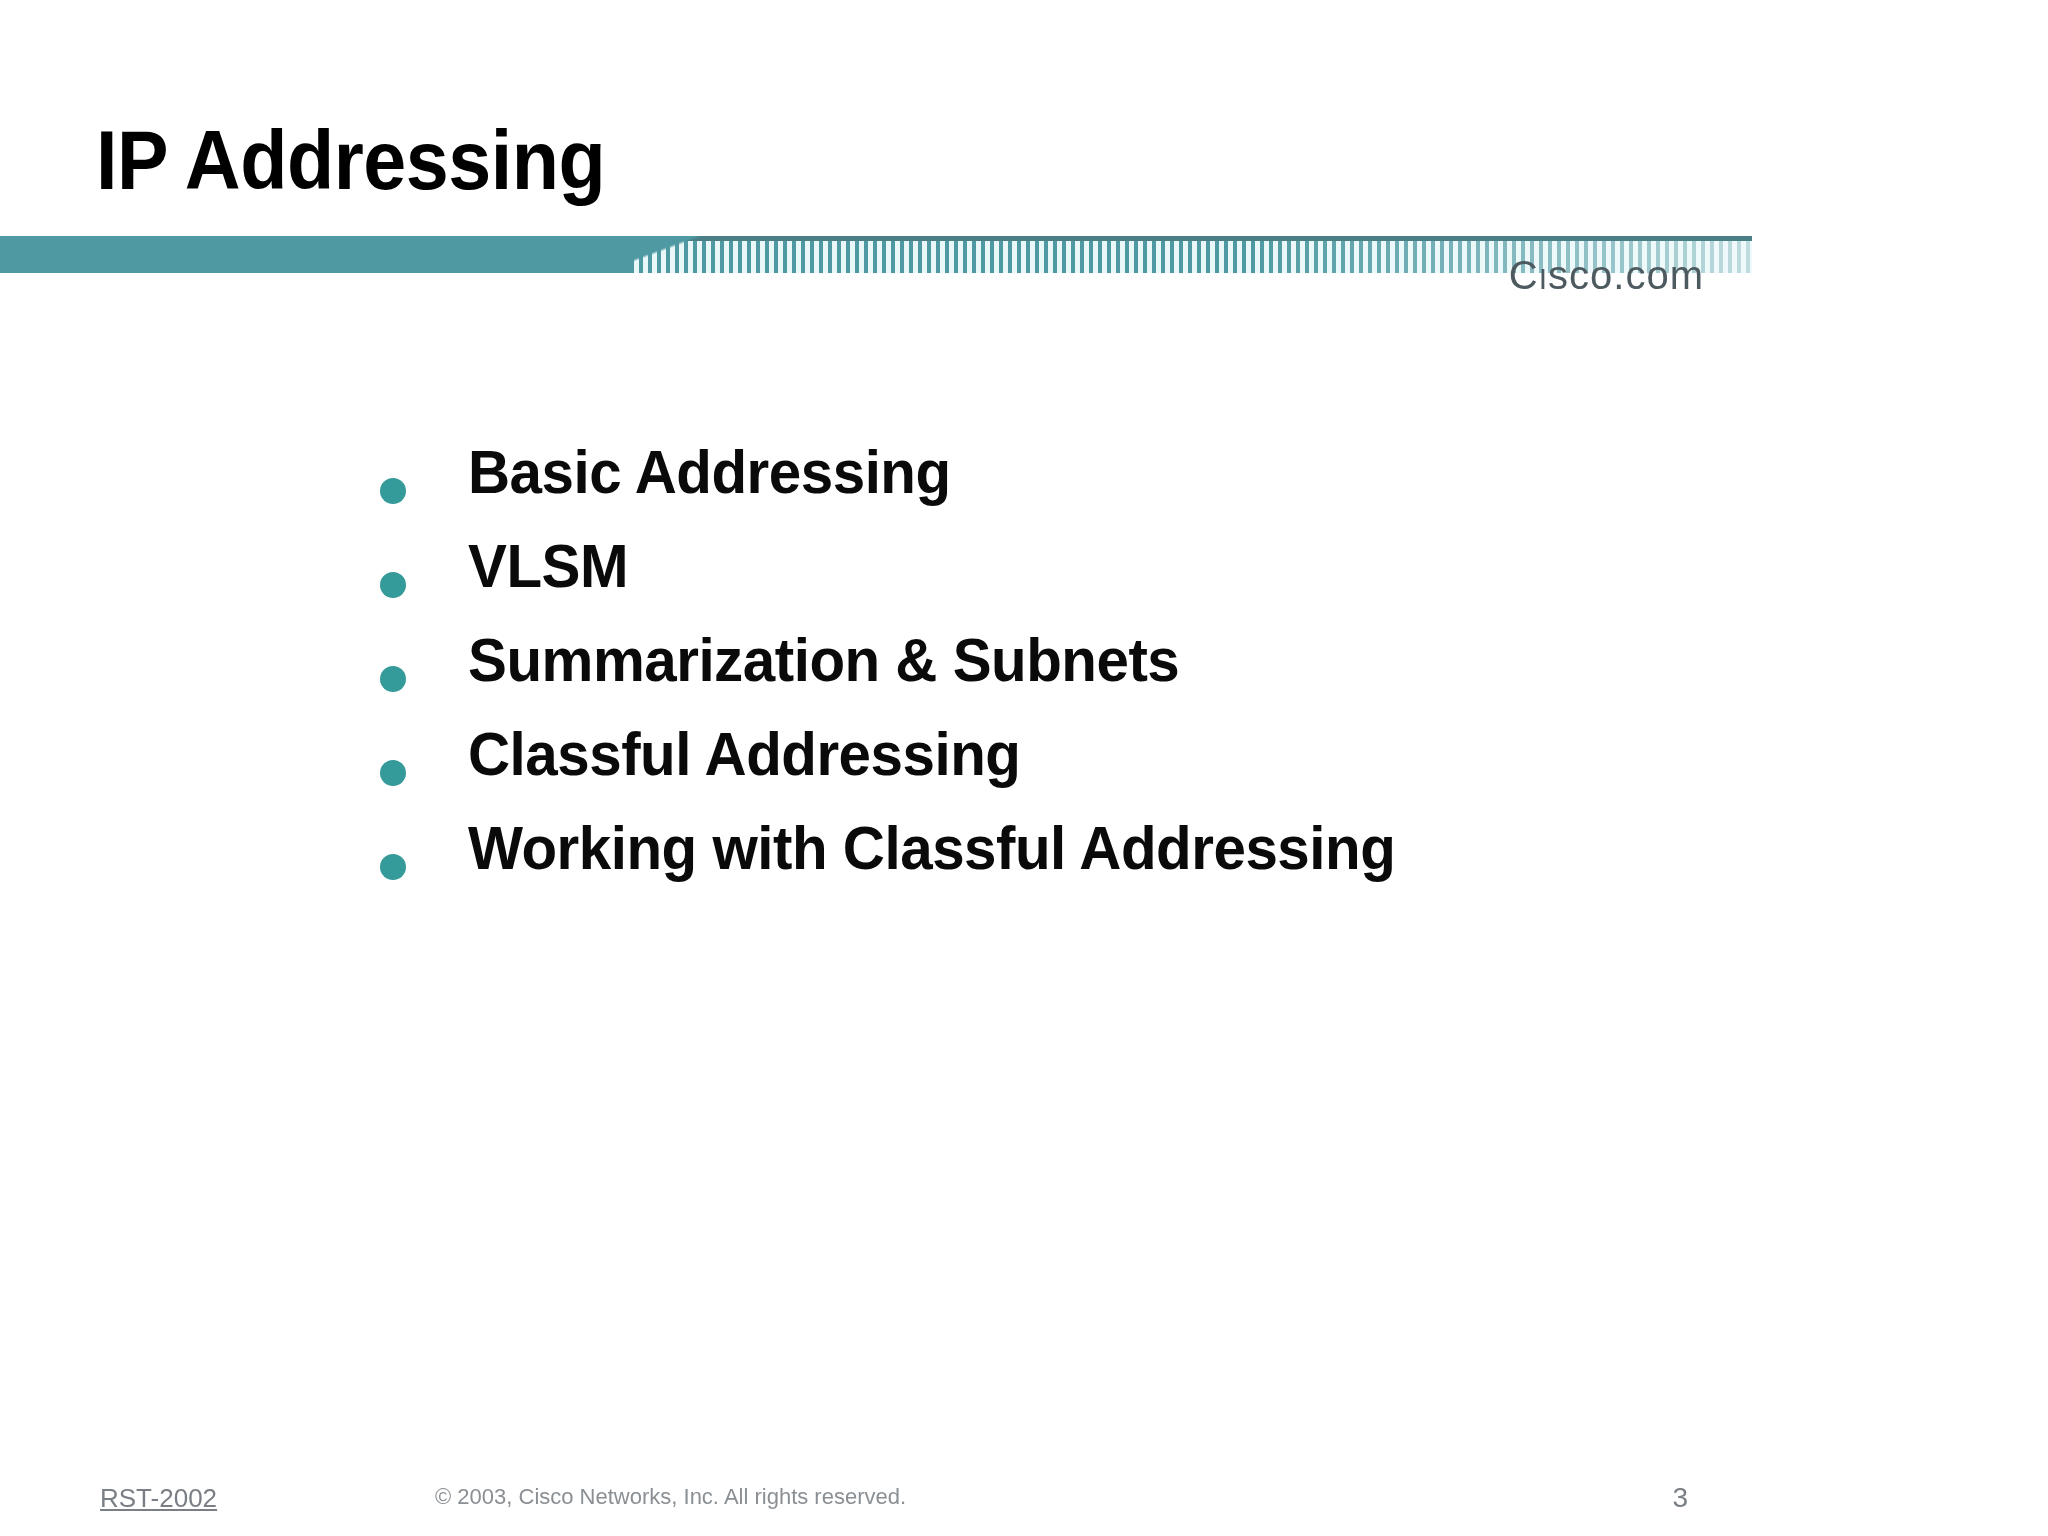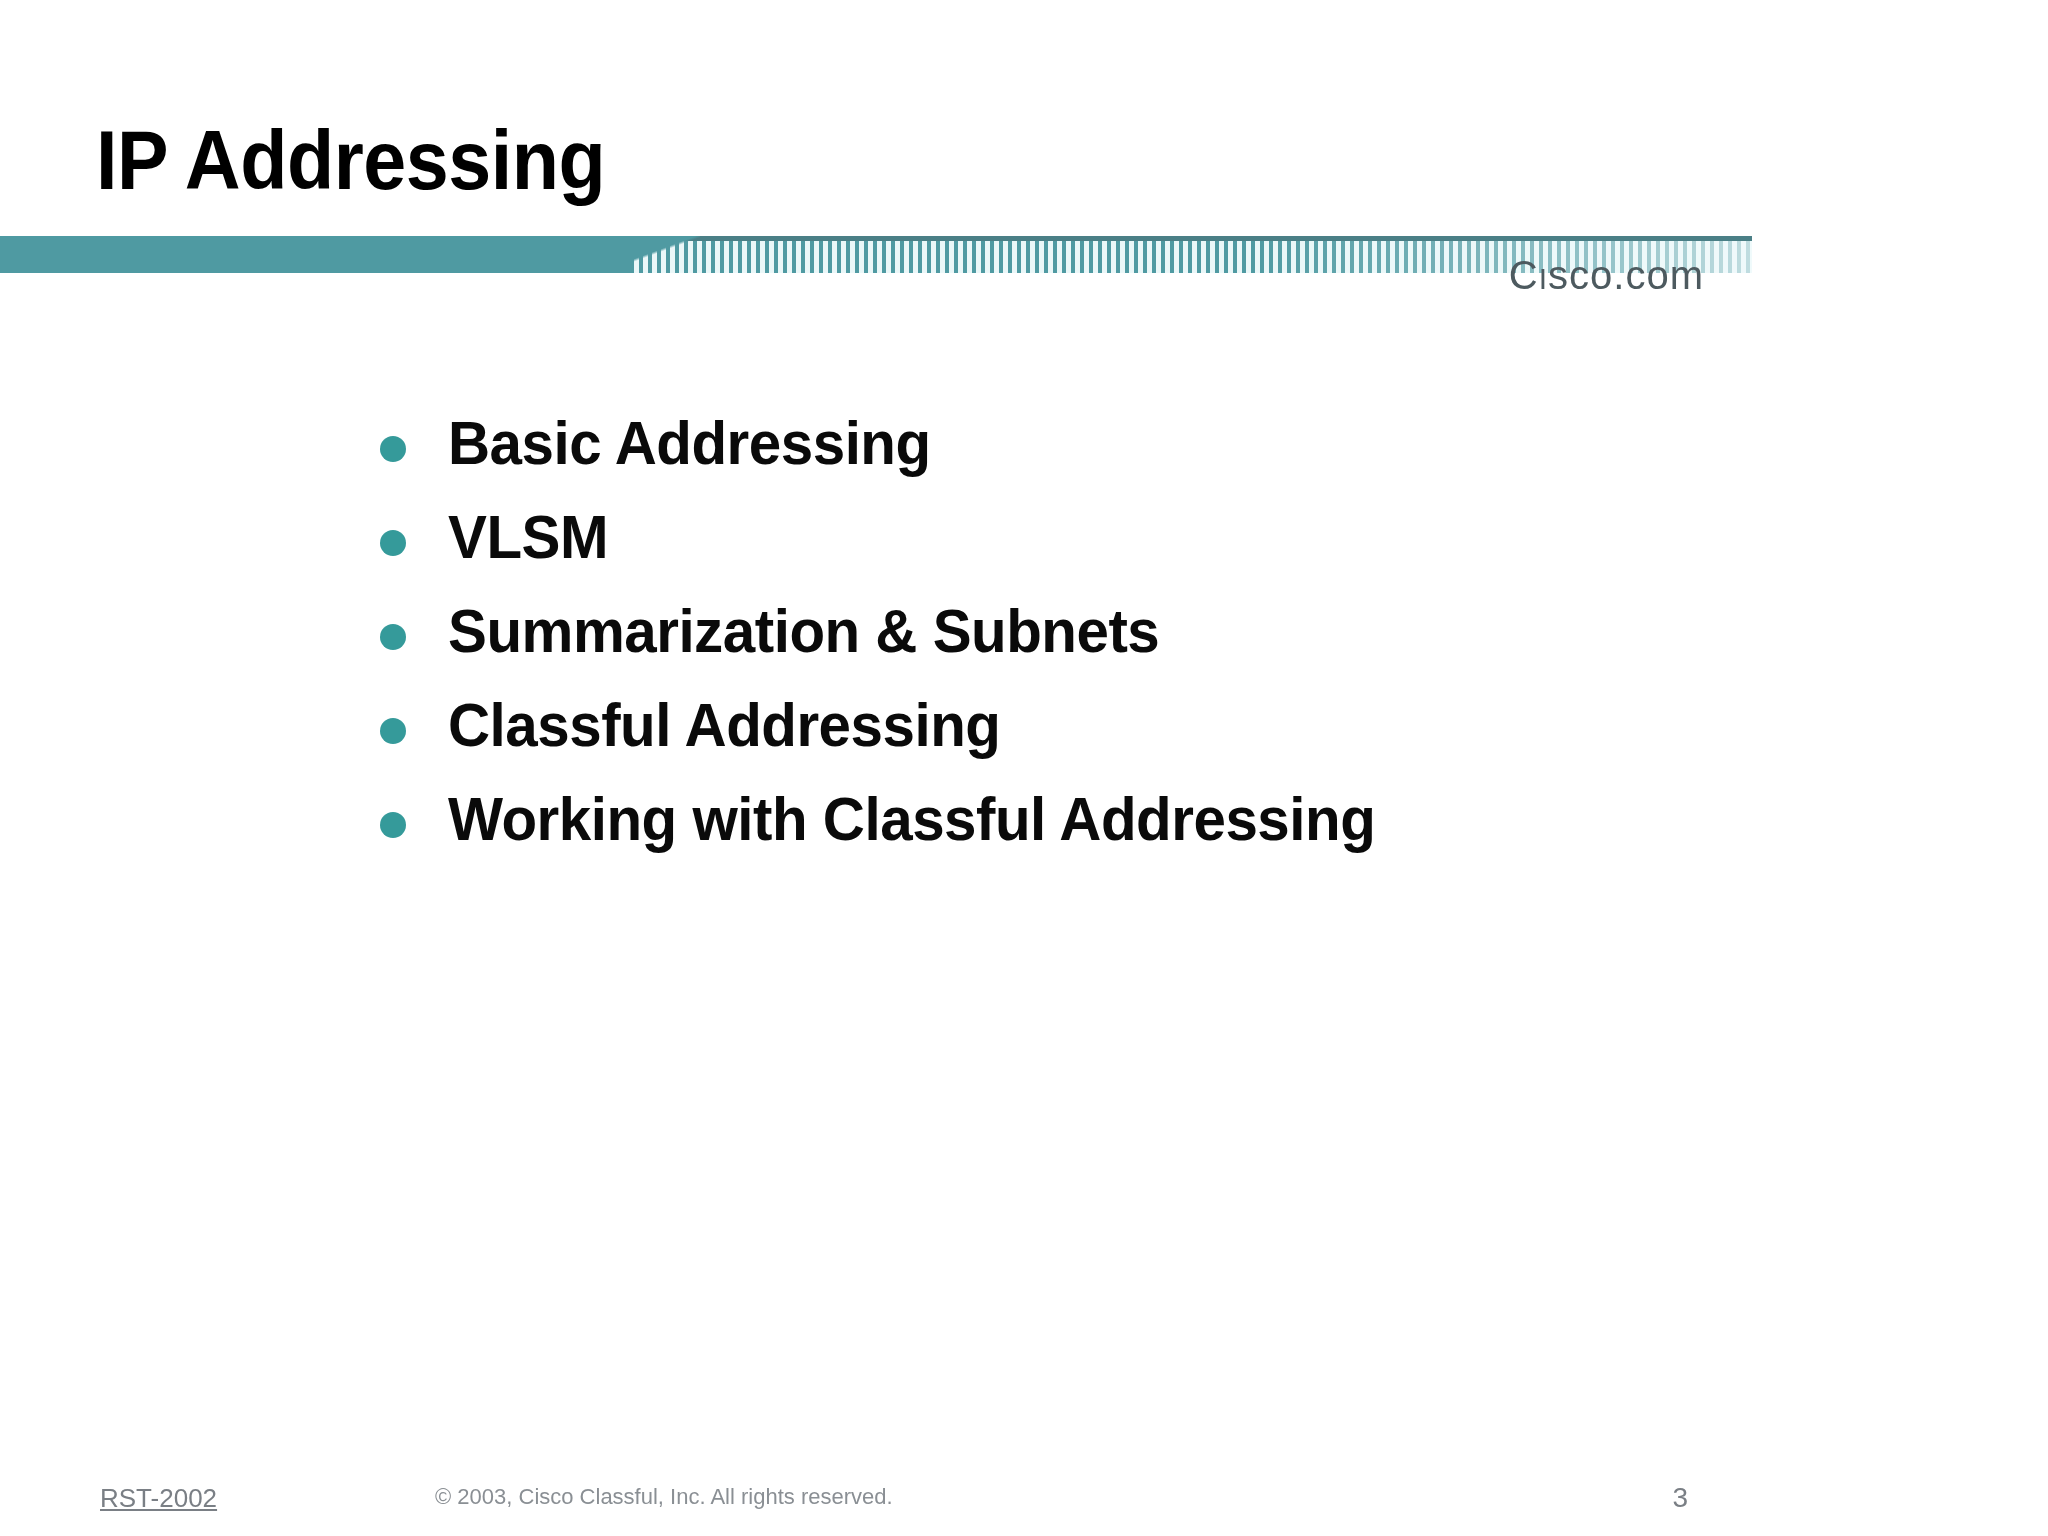--- a/index.html
+++ b/index.html
@@ -116,22 +116,23 @@
 
   
   .bullet-list {
     position: absolute;
     left: 380px;
     top: 410px;
     width: 1560px;
   }
   .bullet-item {
     display: flex;
-    align-items: flex-start;
+    align-items: flex-end;
     height: 94px;
+    gap: 20px;
   }
   .bullet-dot {
     flex: 0 0 auto;
     width: 26px;
     height: 26px;
     border-radius: 50%;
     background: #359a9a;
     margin-top: 26px;
     margin-right: 42px;
   }
@@ -219,17 +220,17 @@
 
     <div class="bullet-item">
       <span class="bullet-dot"></span>
       <span class="bullet-text">Working with Classful Addressing</span>
     </div>
 
   </div>
 
   <div class="footer-left">RST-2002</div>
 
-  <div class="footer-center">© 2003, Cisco Classful, Inc. All rights reserved.</div>
+  <div class="footer-center">© 2003, Cisco Networks, Inc. All rights reserved.</div>
 
   <div class="footer-page">3</div>
 
 </div>
 
 </body></html>

